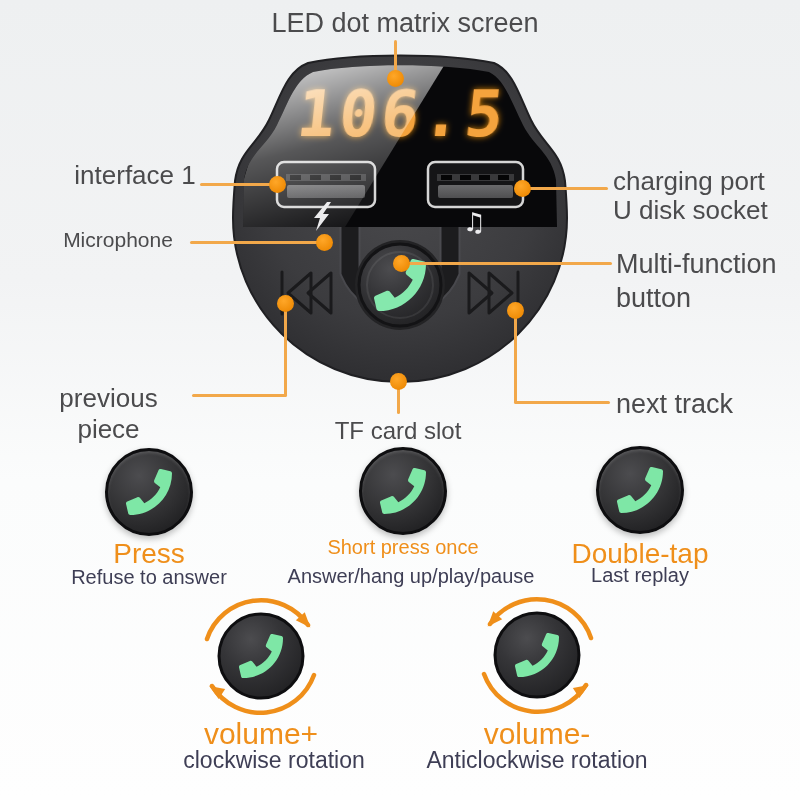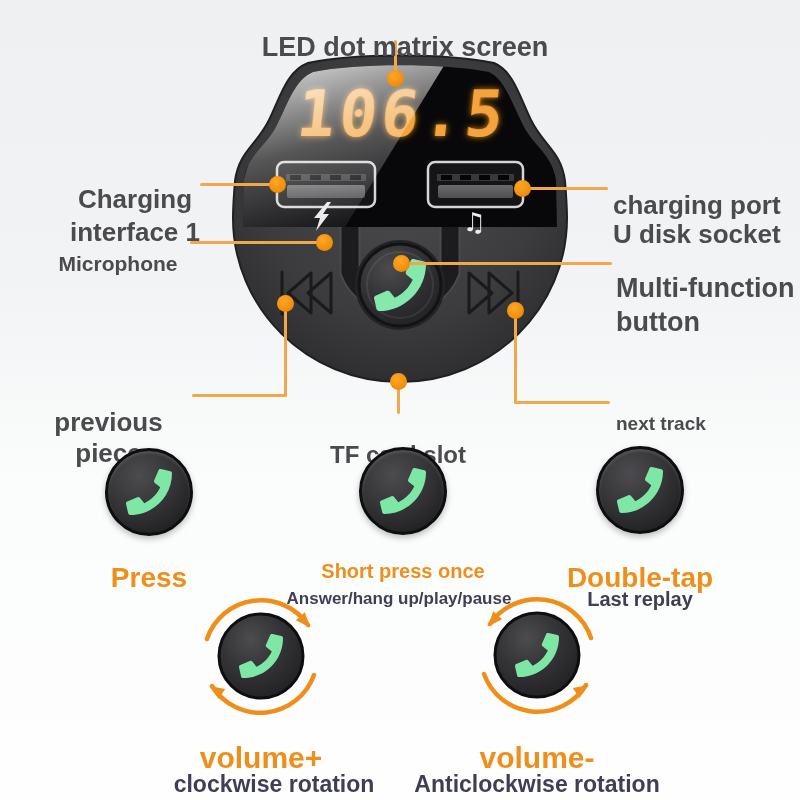--- a/index.html
+++ b/index.html
@@ -6,21 +6,21 @@
   #canvas{position:relative;width:800px;height:800px;margin:0 auto;overflow:hidden;
     background:linear-gradient(180deg,#eef0f1 0%,#f2f3f4 35%,#fbfcfc 60%,#fefefe 100%);
     font-family:"Liberation Sans",sans-serif;}
   .abs{position:absolute;}
   
   .hline{position:absolute;height:3px;background:#f2a84a;border-radius:2px;}
   .vline{position:absolute;width:3px;background:#f2a84a;border-radius:2px;}
   .dot{position:absolute;width:17px;height:17px;border-radius:50%;
     background:radial-gradient(circle at 40% 35%,#ffa728,#ef8c07 70%,#de7d00);}
   
-  .lbl{position:absolute;color:#4b4b4d;font-weight:bold;line-height:1.18;margin-top:24px;}
+  .lbl{position:absolute;color:#4b4b4d;font-weight:normal;line-height:1.18;}
   .center{text-align:center;}
   .orange{color:#ef8f1b;text-align:center;}
   .navy{color:#3e3e55;}
   
   .gbtn{position:absolute;width:88px;height:88px;border-radius:50%;
     background:radial-gradient(circle at 38% 30%,#4c4c4f,#353537 45%,#212123 80%,#151517);
     border:3px solid #0e0e10;box-sizing:border-box;
     box-shadow:0 3px 6px rgba(0,0,0,.25), inset 0 2px 3px rgba(255,255,255,.14);
     display:flex;align-items:center;justify-content:center;}
   .gbtn svg{width:46px;height:46px;fill:#7ee7a6;}
@@ -146,56 +146,56 @@
   <div class="dot" style="left:316px;top:234px"></div>
   <div class="dot" style="left:514px;top:180px"></div>
   <div class="dot" style="left:393px;top:255px"></div>
   <div class="dot" style="left:277px;top:295px"></div>
   <div class="dot" style="left:507px;top:302px"></div>
   <div class="dot" style="left:390px;top:373px"></div>
 
   <div class="lbl center" style="left:255px;top:8px;width:300px;font-size:27px">LED dot matrix screen</div>
 
   <div class="lbl center" style="left:55px;top:159px;width:160px;font-size:26px;line-height:33px">
-    <div>Charging</div>
     <div>interface 1</div>
   </div>
 
   <div class="lbl center" style="left:38px;top:228px;width:160px;font-size:21px">Microphone</div>
 
   <div class="lbl" style="left:613px;top:167px;width:180px;font-size:26px;line-height:29px">
     <div>charging port</div>
     <div>U disk socket</div>
   </div>
 
   <div class="lbl" style="left:616px;top:247px;width:180px;font-size:27px;line-height:34px">
     <div>Multi-function</div>
     <div>button</div>
   </div>
 
   <div class="lbl" style="left:31px;top:383px;width:155px;font-size:26px;text-align:center">previous piece</div>
 
-  <div class="lbl" style="left:616px;top:389px;width:150px;font-size:19px">next track</div>
+  <div class="lbl" style="left:616px;top:389px;width:150px;font-size:27px">next track</div>
 
   <div class="lbl center" style="left:298px;top:417px;width:200px;font-size:24px">TF card slot</div>
 
   <div class="gbtn" style="left:105px;top:448px">
     <svg viewBox="0 0 512 512">
         <use href="#ph"></use>
       </svg>
   </div>
   <div class="lbl orange center" style="left:39px;top:537px;width:220px;font-size:28px">Press</div>
+  <div class="lbl navy center" style="left:39px;top:566px;width:220px;font-size:20px">Refuse to answer</div>
 
   <div class="gbtn" style="left:359px;top:447px">
     <svg viewBox="0 0 512 512">
         <use href="#ph"></use>
       </svg>
   </div>
   <div class="lbl orange center" style="left:268px;top:536px;width:270px;font-size:20px">Short press once</div>
-  <div class="lbl navy center" style="left:264px;top:565px;width:270px;font-size:17px">Answer/hang up/play/pause</div>
+  <div class="lbl navy center" style="left:276px;top:565px;width:270px;font-size:20px">Answer/hang up/play/pause</div>
 
   <div class="gbtn" style="left:596px;top:446px">
     <svg viewBox="0 0 512 512">
         <use href="#ph"></use>
       </svg>
   </div>
   <div class="lbl orange center" style="left:530px;top:537px;width:220px;font-size:28px">Double-tap</div>
   <div class="lbl navy center" style="left:530px;top:564px;width:220px;font-size:20px">Last replay</div>
 
   <svg class="rot-svg" style="left:196px;top:591px" viewBox="0 0 130 130">

